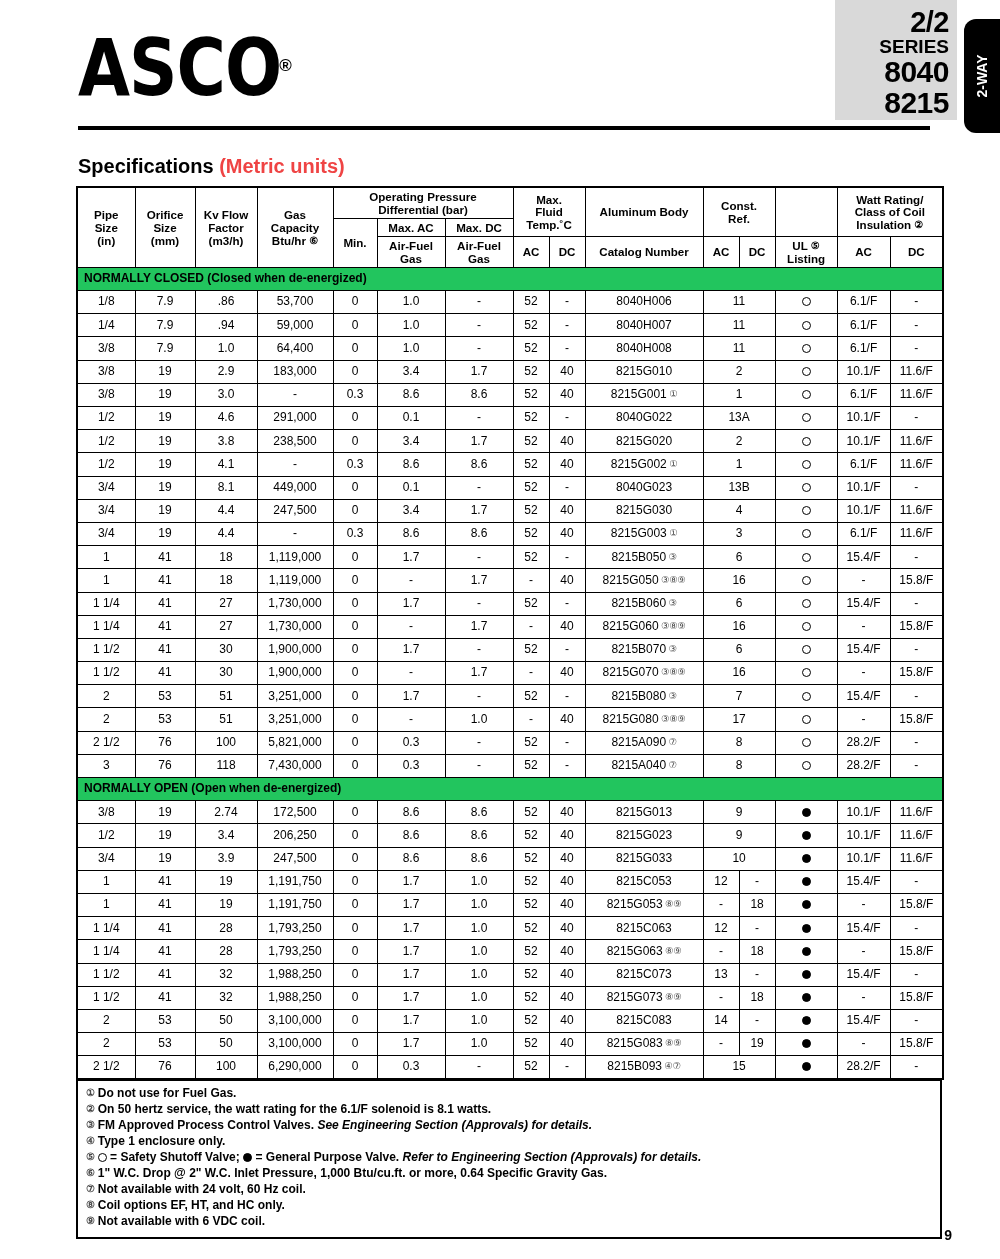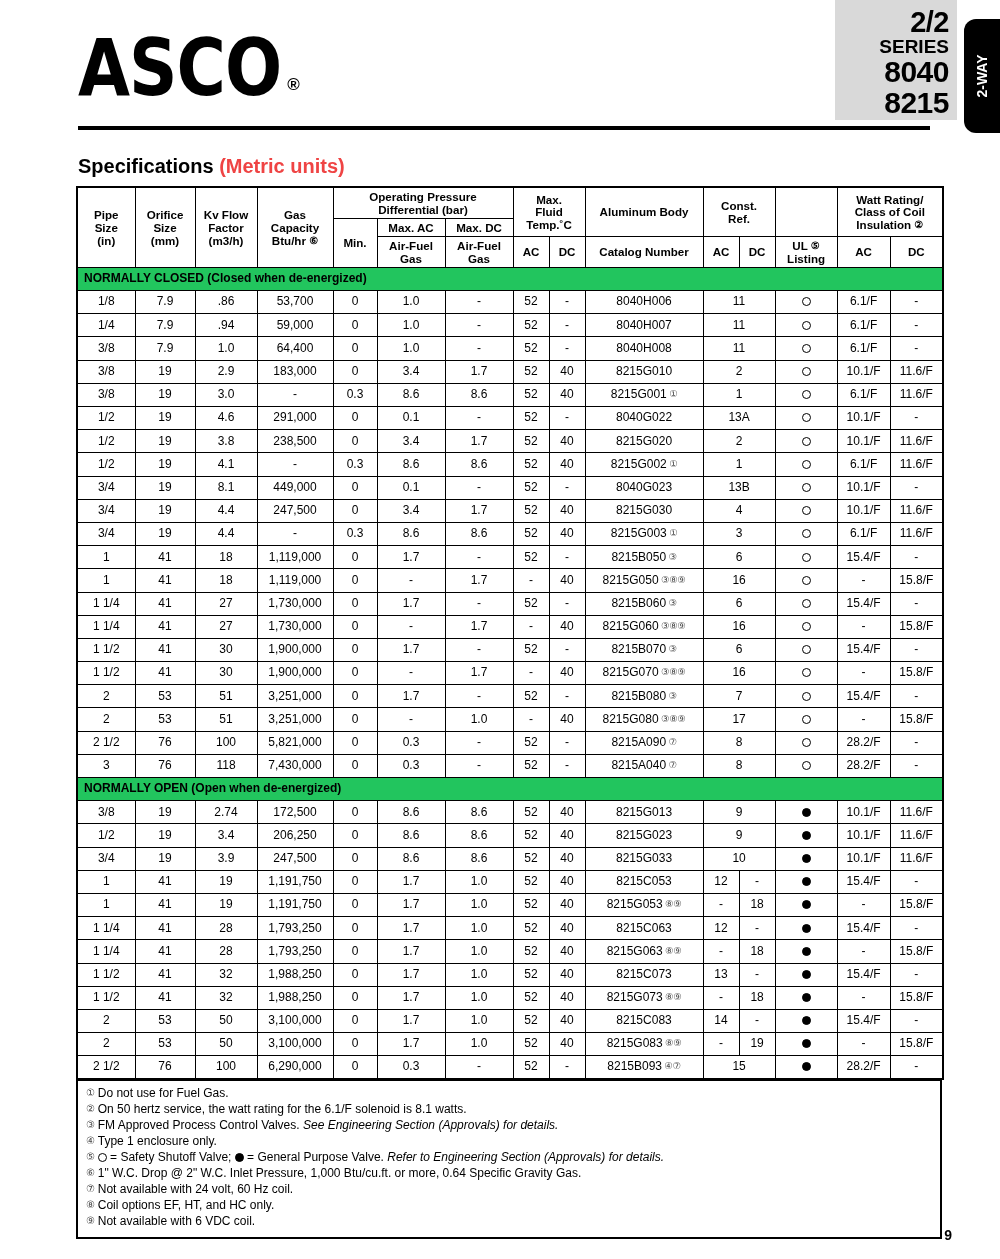--- a/index.html
+++ b/index.html
@@ -11,21 +11,21 @@
     color:#000;
     position:relative;
     overflow:hidden;
   }
 
   
   .header { position:relative; height:133px; }
 
   .logo-wrap {
     position:absolute; left:78px; top:34px;
-    display:flex; align-items:flex-end;gap:8px;
+    display:flex; align-items:center;
   }
   .logo-text {
     font-family:"DejaVu Sans", sans-serif;
     font-weight:bold;
     font-size:66px;
     letter-spacing:-1px;
     line-height:0.92;
     transform:scaleY(1.18) scaleX(1.02);
     transform-origin:left top;
   }
@@ -128,20 +128,21 @@
   
   .notes-box {
     border:2.5px solid #000;
     border-top:1px solid #000;
     padding:5px 8px 7px 8px;
   }
   .notes-box div {
     font-size:12px;
     line-height:1.33;
     white-space:nowrap;
+    font-weight:bold;
   }
   .notes-box i { font-style:italic; }
   .nsym { font-size:10px; vertical-align:0.1em; color:#4a4a4a; }
 
   .pageno {
     position:absolute; right:48px; bottom:16px;
     font-size:14px; font-weight:bold;
   }
 </style>
 </head>

